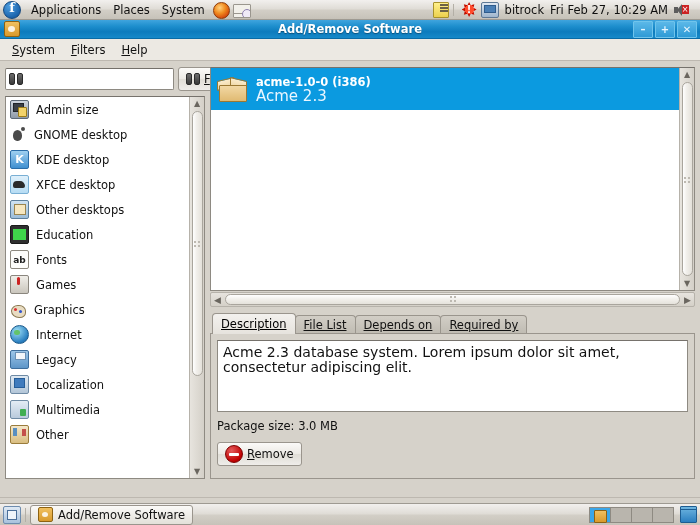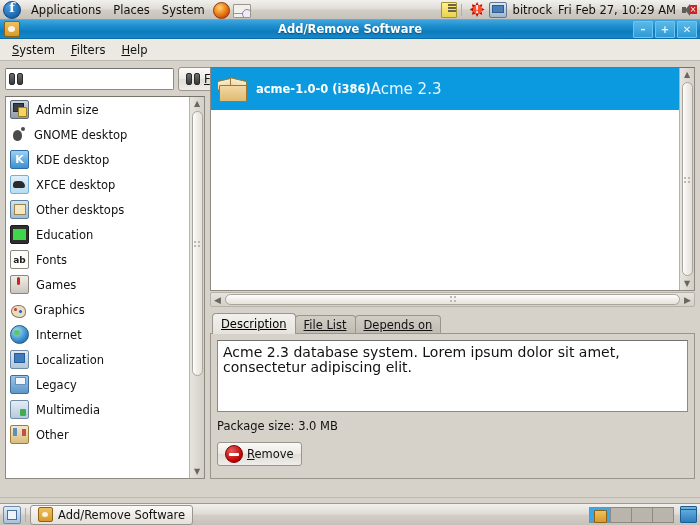--- a/index.html
+++ b/index.html
@@ -51,21 +51,21 @@
   .mail-icon::before{
     content:"";position:absolute;left:-1px;top:-1px;width:16px;height:9px;
     border-bottom:1px solid #9a968e;
     background:linear-gradient(135deg, transparent 45%, #cfcbc3 46%, transparent 47%),
                linear-gradient(45deg, transparent 45%, #cfcbc3 46%, transparent 47%);
   }
   .mail-icon::after{
     content:"";position:absolute;right:-2px;bottom:-2px;width:8px;height:8px;border-radius:50%;
     border:1px solid #8d7fae;background:#efeaf7;
   }
-  .panel-right { margin-left:auto; display:flex; align-items:center; padding-right:4px; }
+  .panel-right { margin-left:auto; display:flex; align-items:center; padding-right:12px; }
   .panel-sep { width:1px; height:12px; background:#b3afa6; margin:0 4px; }
   .tray-note {
     width:14px;height:14px;background:linear-gradient(to bottom,#fff08a,#ecd14f);
     border:1px solid #a8922c; border-radius:1px; position:relative;
   }
   .tray-note::after{
     content:"";position:absolute;right:0px;top:1px;width:8px;height:2px;
     background:#6c6247; box-shadow:0 3px 0 #6c6247, 0 6px 0 #6c6247;
   }
   .tray-alert {
@@ -253,21 +253,21 @@
     background:linear-gradient(to bottom,#fbeccd,#eed5a2);
     border:1px solid #9b7833;
     transform:skewY(-14deg); border-radius:1px;
   }
   .pkg-icon .flapR{
     position:absolute;right:0px;top:3px;width:15px;height:8px;
     background:linear-gradient(to bottom,#fbeccd,#eed5a2);
     border:1px solid #9b7833;
     transform:skewY(14deg); border-radius:1px;
   }
-  .pkg-text{ display:flex;flex-direction:row;justify-content:flex-start; }
+  .pkg-text{ display:flex;flex-direction:column;justify-content:flex-start; }
   .pkg-name{ font-size:11.5px;font-weight:bold;color:#ffffff;line-height:14px;}
   .pkg-sub{ font-size:15px;color:#eaf6ff;line-height:14px;}
 
   .hsb{
     height:15px; margin-top:1px;
     background:linear-gradient(to bottom,#e7e4de,#d4d0c8);
     border:1px solid #b6b2aa; border-radius:2px;
     display:flex;align-items:center; box-sizing:border-box;
   }
   .hsb-arrow{
@@ -531,31 +531,31 @@
             </div>
 
             <div class="cat-item">
               <span class="cat-icon" style="background:radial-gradient(circle at 35% 30%,#9fe0f7,#2a7fc0 70%,#1b5c92);border-radius:50%;border:1px solid #1a5a8c;">
                 <span style="position:absolute;left:3px;top:4px;width:6px;height:5px;background:#63c36b;border-radius:40%;"></span>
               </span>
               <span>Internet</span>
             </div>
 
             <div class="cat-item">
+              <span class="cat-icon" style="background:linear-gradient(to bottom,#9cc6e8,#5e96c8);border:1px solid #3d6e9c;">
+                <span style="position:absolute;left:4px;top:1px;width:9px;height:6px;background:#f2f6fa;border:1px solid #6b90b4;"></span>
+              </span>
+              <span>Legacy</span>
+            </div>
+
+            <div class="cat-item">
               <span class="cat-icon" style="background:linear-gradient(to bottom,#dfe9f2,#b3c6d8);border:1px solid #6f8ba5;">
                 <span style="position:absolute;left:3px;top:2px;width:9px;height:8px;background:#3f7bbd;border:1px solid #255d99;"></span>
               </span>
               <span>Localization</span>
-            </div>
-
-            <div class="cat-item">
-              <span class="cat-icon" style="background:linear-gradient(to bottom,#9cc6e8,#5e96c8);border:1px solid #3d6e9c;">
-                <span style="position:absolute;left:4px;top:1px;width:9px;height:6px;background:#f2f6fa;border:1px solid #6b90b4;"></span>
-              </span>
-              <span>Legacy</span>
             </div>
 
             <div class="cat-item">
               <span class="cat-icon" style="background:linear-gradient(to bottom,#e3ecf5,#b9cadc);border:1px solid #6f8ba5;">
                 <span style="position:absolute;right:2px;bottom:2px;width:6px;height:7px;background:#3fae52;border-radius:1px;"></span>
               </span>
               <span>Multimedia</span>
             </div>
 
 
@@ -615,20 +615,21 @@
               <div class="hsb-grip"></div>
             </div>
           </div>
           <div class="hsb-arrow">▶</div>
         </div>
 
         <div class="tabs">
           <div class="tab active">Description</div>
           <div class="tab">File List</div>
           <div class="tab">Depends on</div>
+          <div class="tab">Required by</div>
         </div>
 
         <div class="desc-panel">
           <div class="desc-box">Acme 2.3 database system.  Lorem ipsum dolor sit amet, consectetur adipiscing elit.</div>
           <div class="pkg-size">Package size: 3.0 MB</div>
           <div class="action-row">
             <div class="btn">
               <span class="remove-ico"></span>
               <span><u>R</u>emove</span>
             </div>

